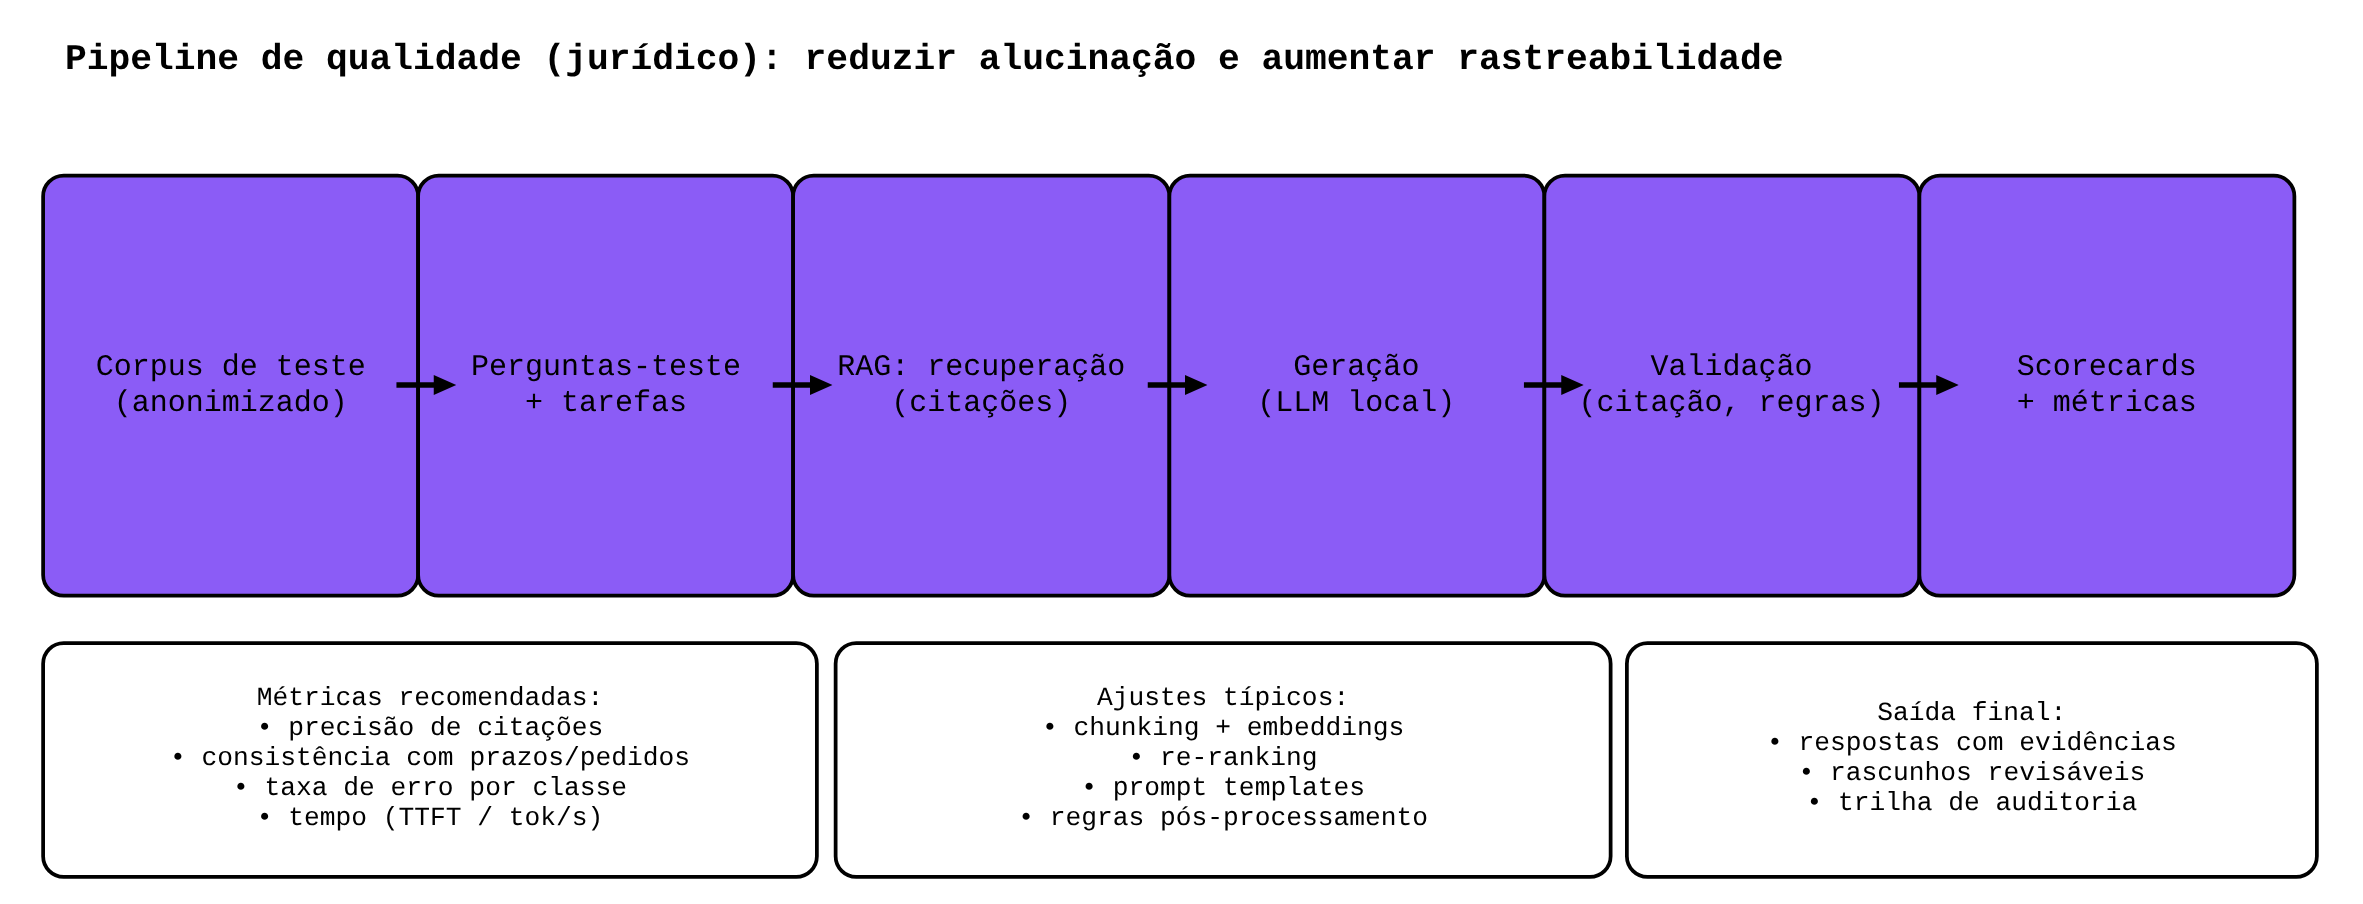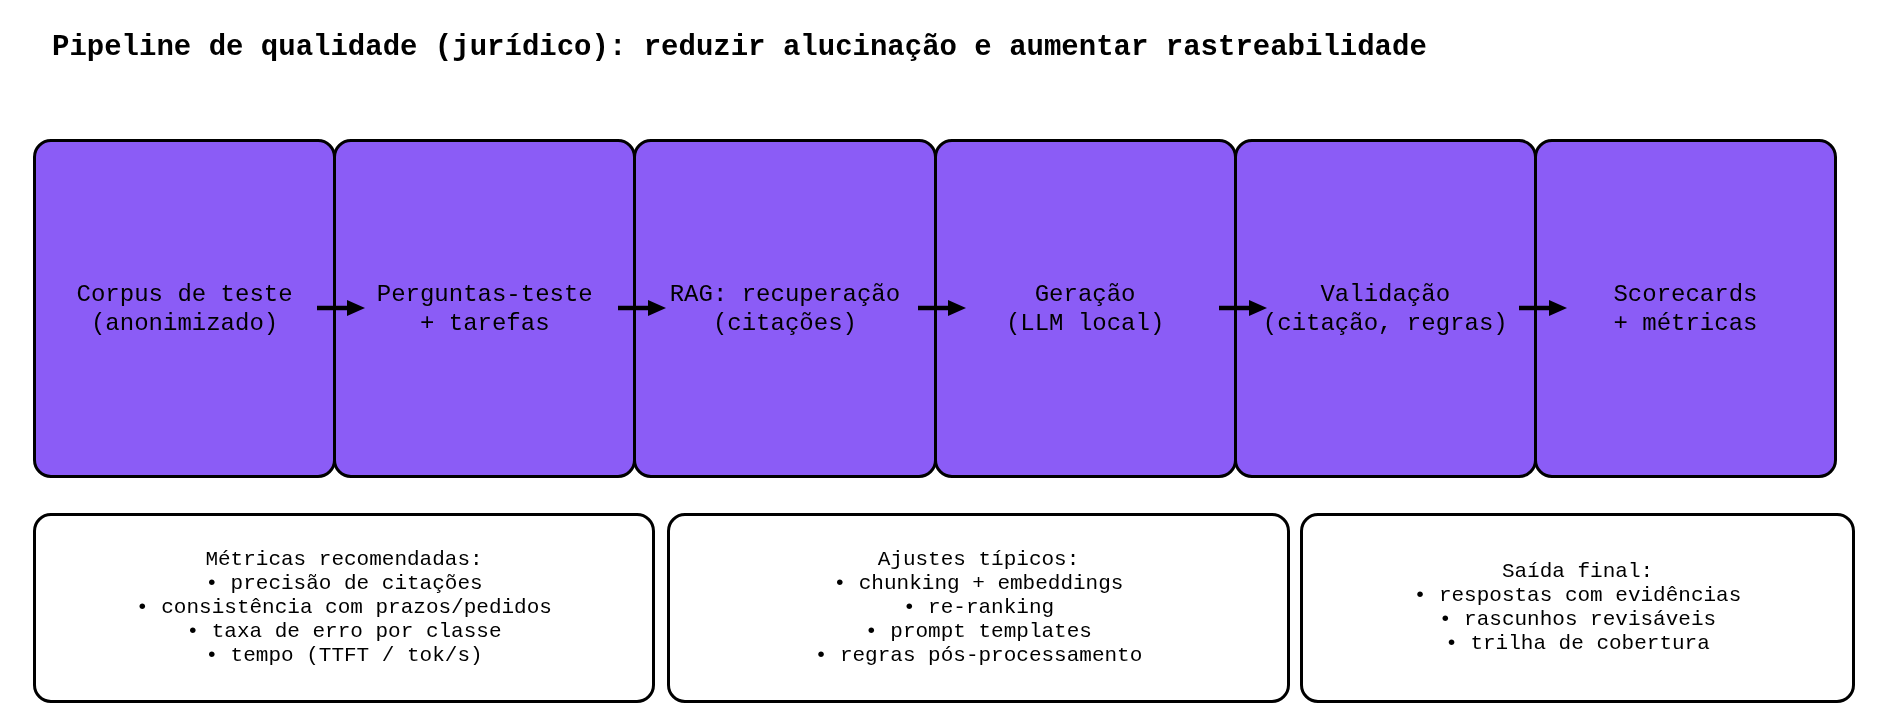--- a/index.html
+++ b/index.html
@@ -146,16 +146,16 @@
     <div class="note-line">• chunking + embeddings</div>
     <div class="note-line">• re-ranking</div>
     <div class="note-line">• prompt templates</div>
     <div class="note-line">• regras pós-processamento</div>
   </div>
 
   <div class="note note-c">
     <div class="note-line">Saída final:</div>
     <div class="note-line">• respostas com evidências</div>
     <div class="note-line">• rascunhos revisáveis</div>
-    <div class="note-line">• trilha de cobertura</div>
+    <div class="note-line">• trilha de auditoria</div>
   </div>
 
 </div>
 
 </body></html>

